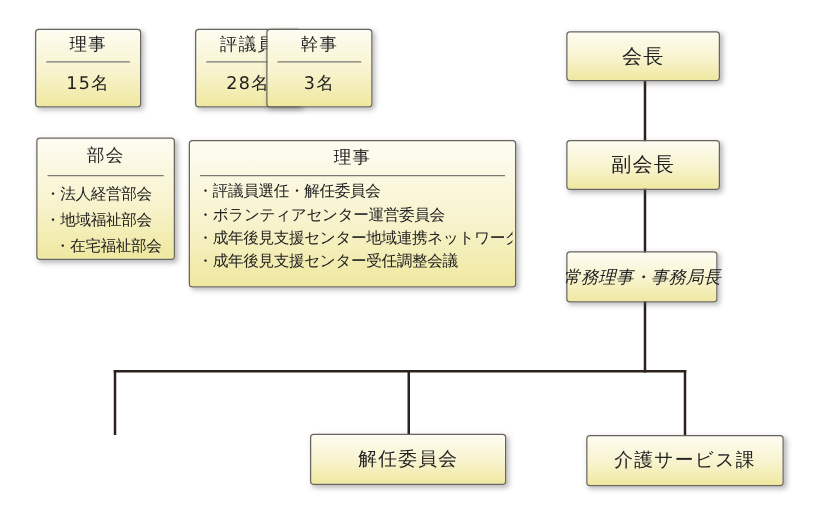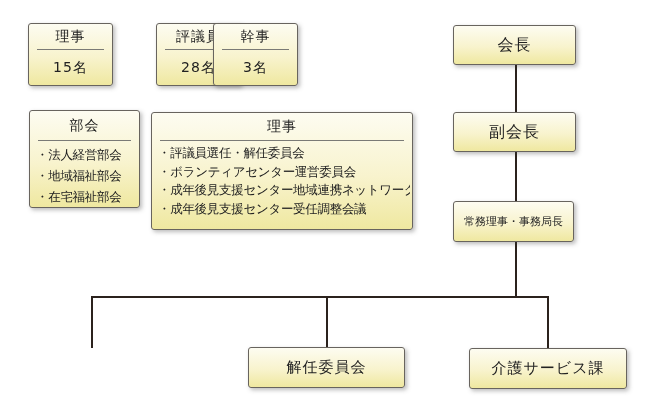--- a/index.html
+++ b/index.html
@@ -69,21 +69,21 @@
   .panel-title { text-align: center; font-size: 14px; letter-spacing: 1px; }
   .panel-items { padding: 3px 2px 0 6px; }
   .panel-item {
     font-size: 12.5px;
     letter-spacing: -0.3px;
     white-space: nowrap;
     overflow: hidden;
   }
 
   .label-md { font-size: 16px; letter-spacing: 1px; }
-  .label-sm { font-size: 11px; letter-spacing: 0; }
+  .label-sm { font-size: 14px; letter-spacing: 0; font-style: italic; }
   .label-lg { font-size: 15px; letter-spacing: 1px; }
 </style>
 </head>
 <body>
 
 <div class="chart">
 
   <div class="line" style="left:515px; top:63px; width:2px; height:235px;"></div>
   <div class="line" style="left:91px; top:296px; width:458px; height:2px;"></div>
   <div class="line" style="left:91px; top:296px; width:2px; height:52px;"></div>
@@ -107,21 +107,21 @@
     <div class="divider"></div>
     <div class="stat-count">3名</div>
   </div>
 
   <div class="box" style="left:29px; top:110px; width:111px; height:98px;">
     <div class="panel-title" style="line-height:29px;">部会</div>
     <div class="divider"></div>
     <div class="panel-items">
       <div class="panel-item" style="line-height:21px;">・法人経営部会</div>
       <div class="panel-item" style="line-height:21px;">・地域福祉部会</div>
-      <div class="panel-item" style="line-height:21px;">・在宅福祉部会</div>
+      <div class="panel-item" style="line-height:21px;text-align:center;">・在宅福祉部会</div>
     </div>
   </div>
 
   <div class="box" style="left:151px; top:112px; width:262px; height:118px;">
     <div class="panel-title" style="line-height:27px;">理事</div>
     <div class="divider"></div>
     <div class="panel-items">
       <div class="panel-item" style="line-height:18.5px;">・評議員選任・解任委員会</div>
       <div class="panel-item" style="line-height:18.5px;">・ボランティアセンター運営委員会</div>
       <div class="panel-item" style="line-height:18.5px;">・成年後見支援センター地域連携ネットワーク</div>

